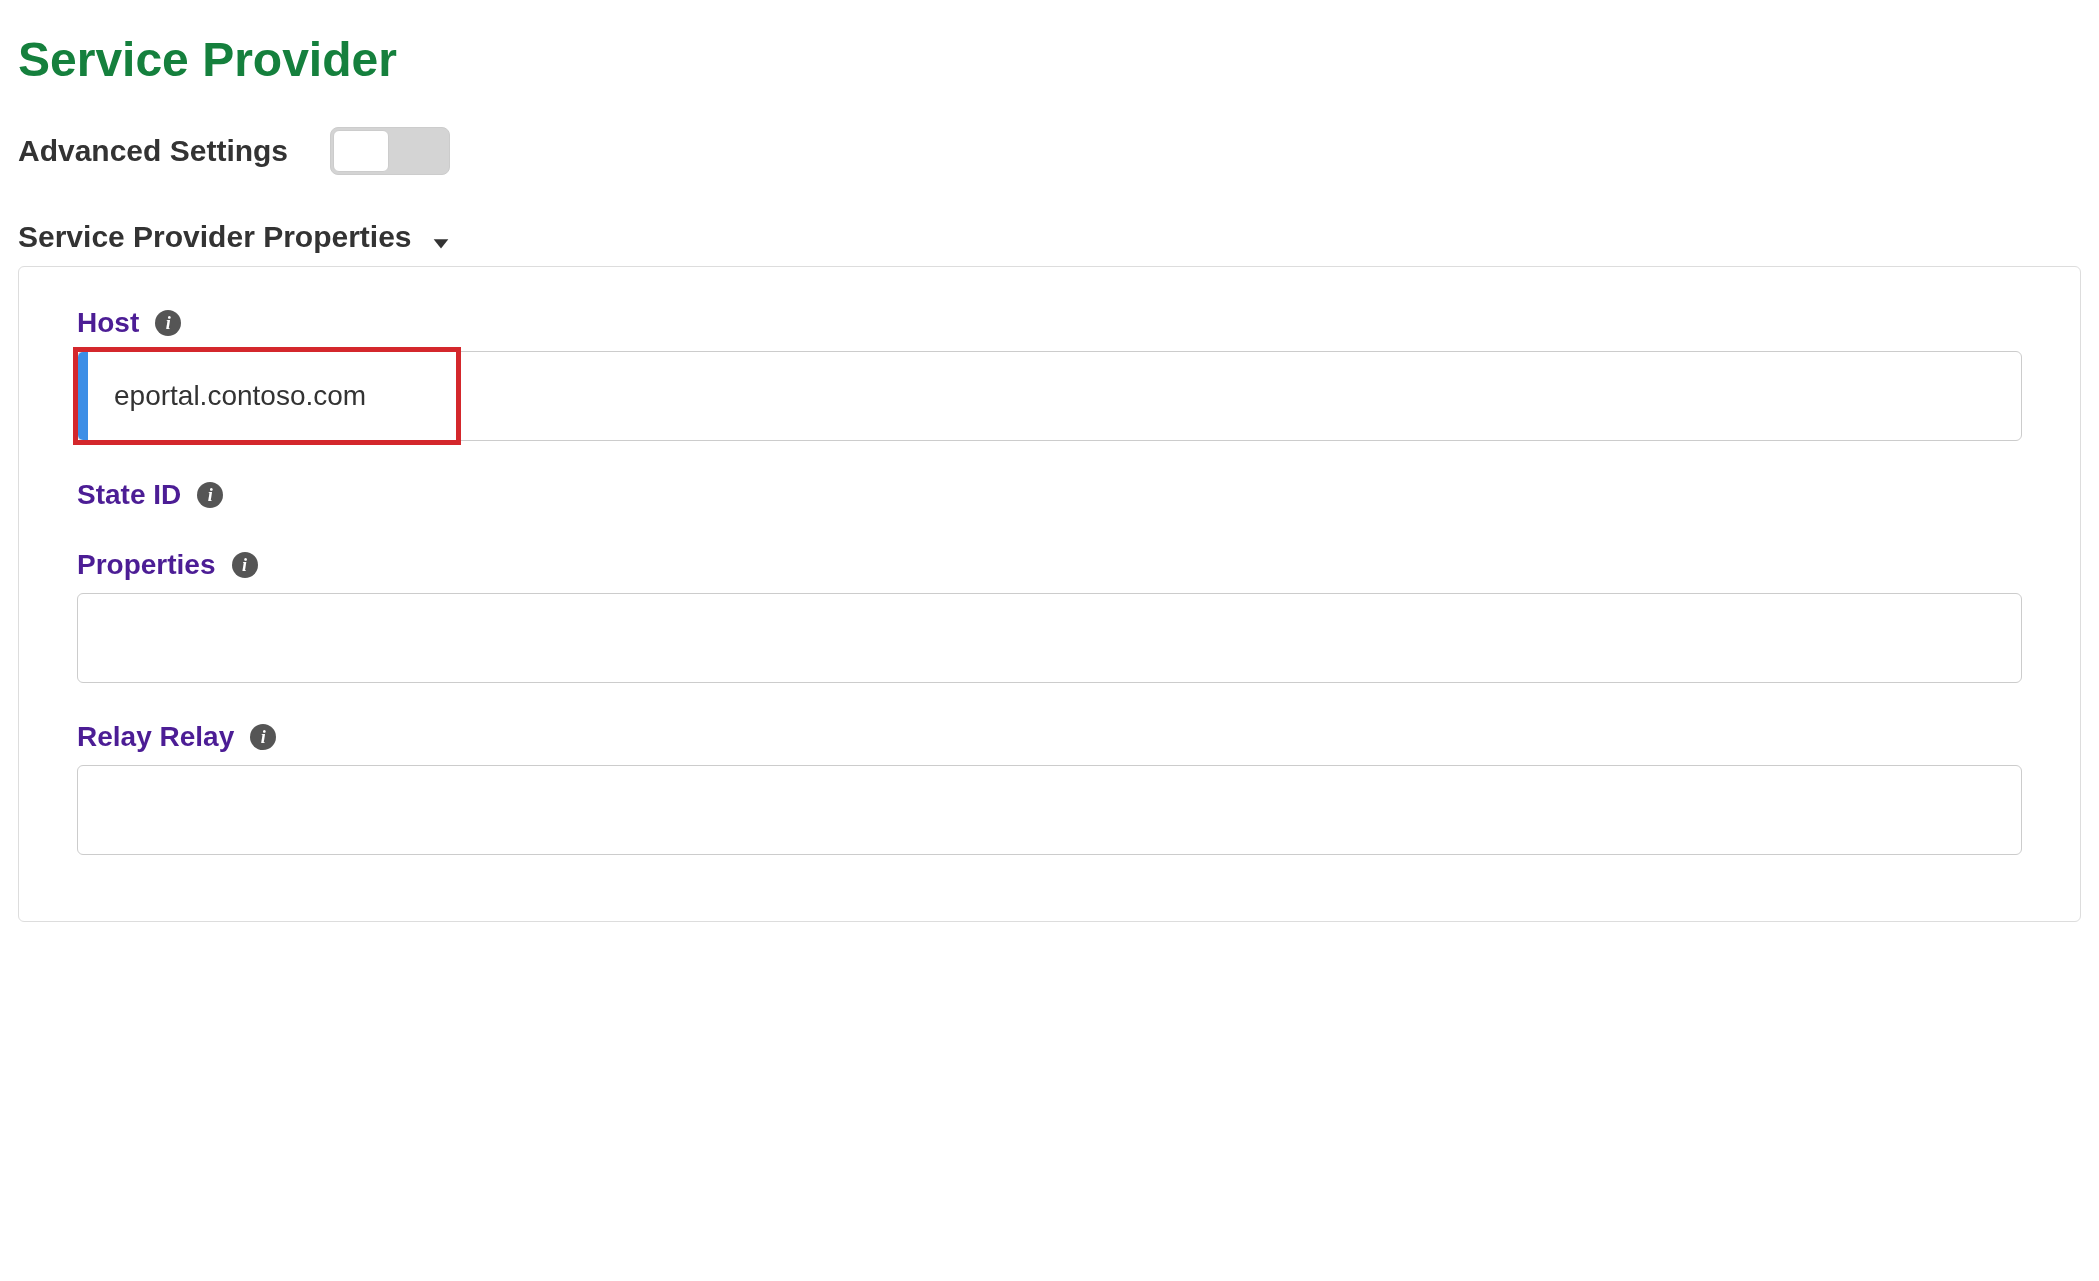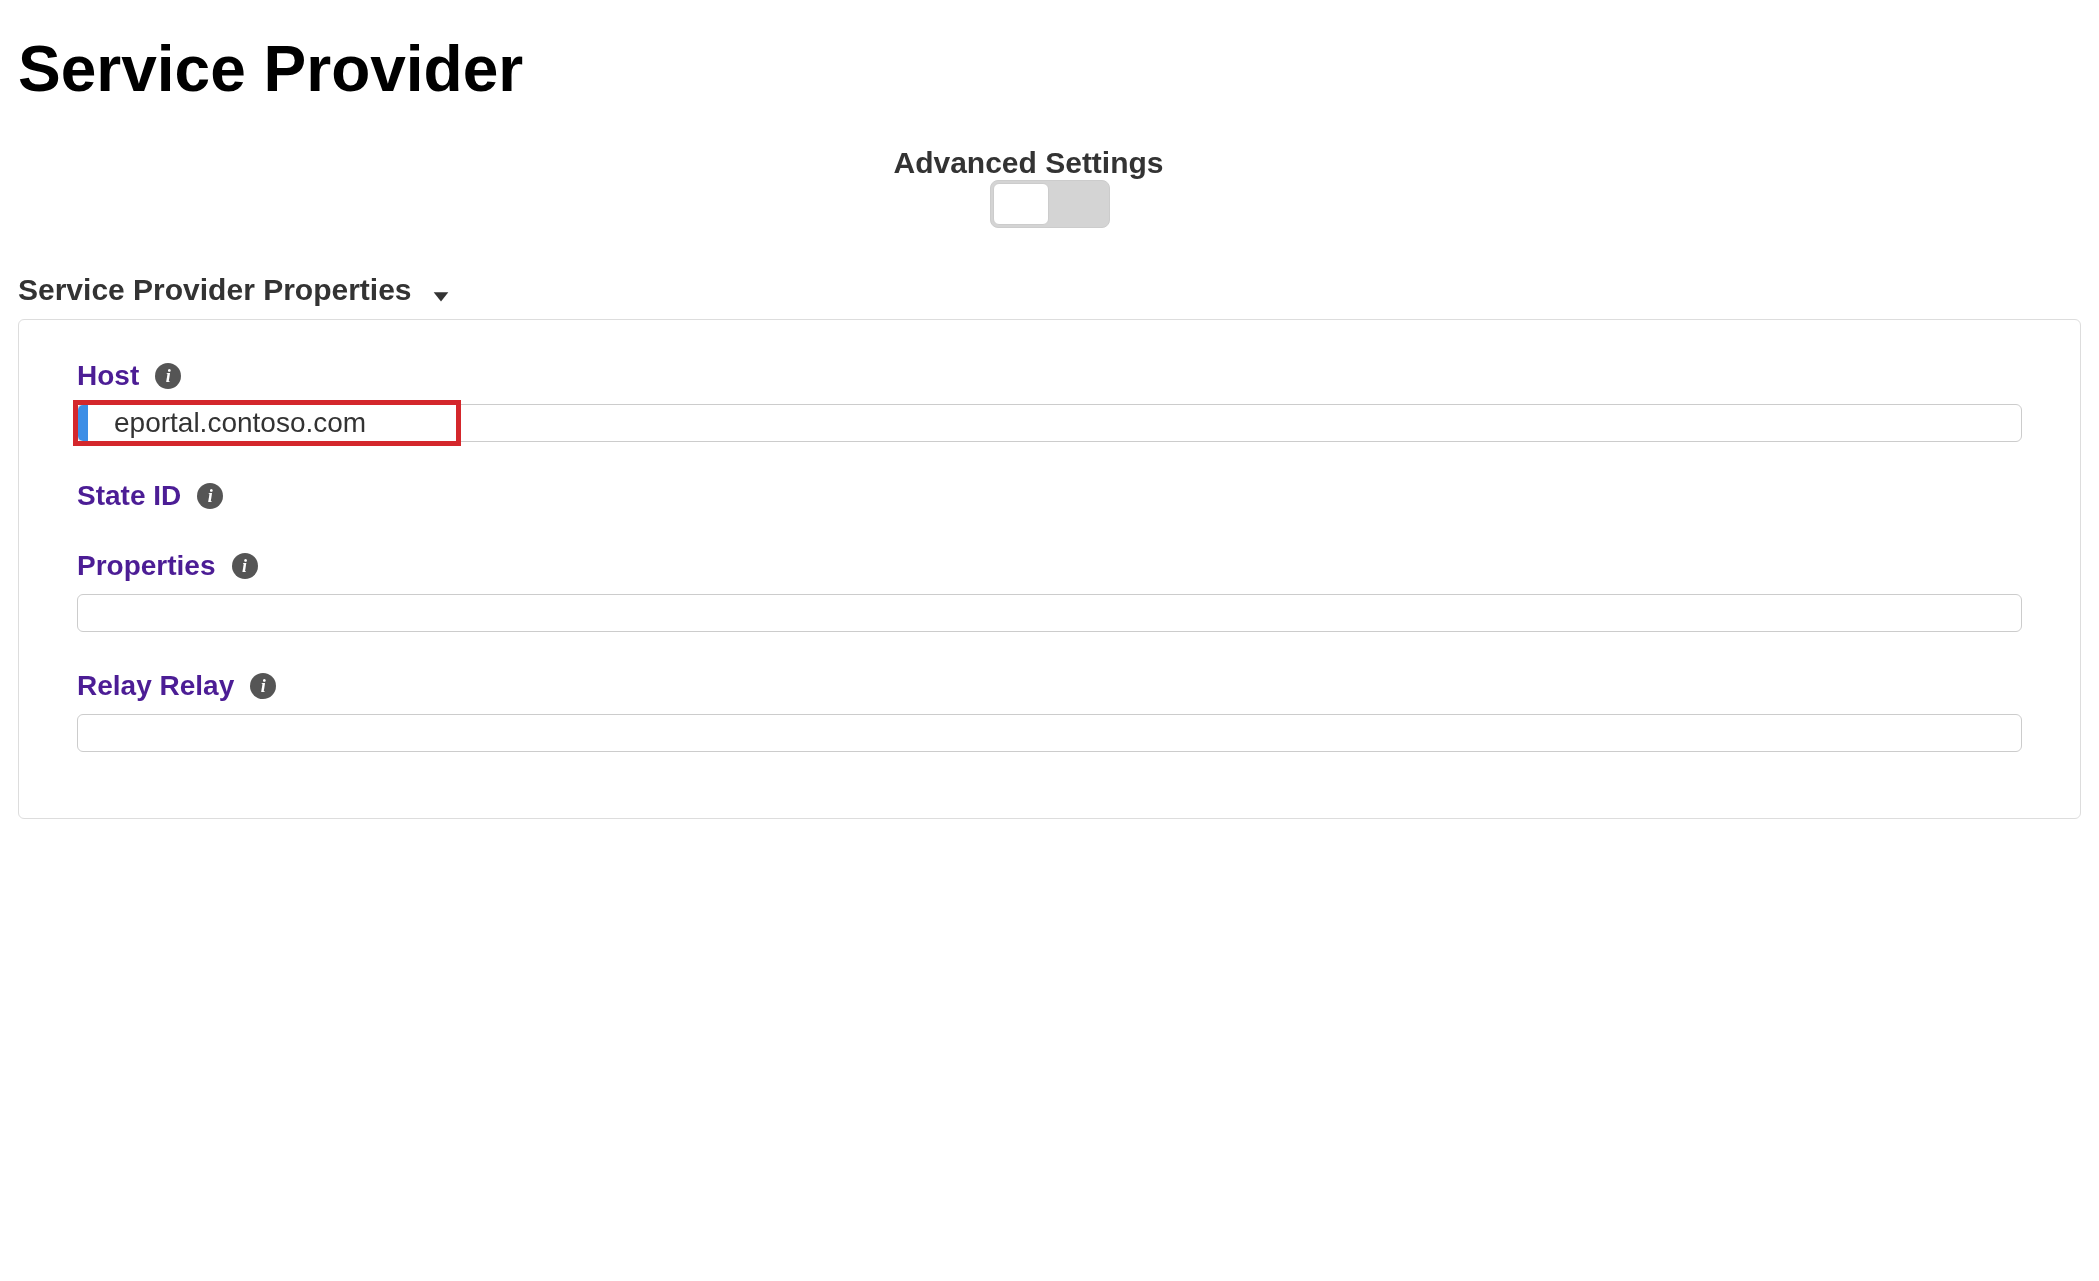--- a/index.html
+++ b/index.html
@@ -7,31 +7,30 @@
       margin: 0;
       padding: 0;
     }
     body {
       font-family: Arial, Helvetica, sans-serif;
       background: #fff;
       padding: 10px 18px;
       color: #333;
     }
     .page-title {
-      font-size: 64px;
-      font-weight: 700;
-      color: #000000;
+      font-size: 48px;
+      font-weight: 700;
+      color: #15803d;
       margin-bottom: 40px;
       margin-top: 22px;
     }
     .toggle-row {
       display: flex;
       align-items: center;
       margin-bottom: 45px;
-      flex-direction: column;
     }
     .toggle-label {
       font-size: 30px;
       font-weight: 700;
       color: #333;
       margin-right: 42px;
     }
     .toggle-switch {
       width: 120px;
       height: 48px;
@@ -100,21 +99,21 @@
       font-family: Georgia, serif;
       font-style: italic;
       font-weight: 700;
       font-size: 18px;
     }
     .field-input-wrapper {
       position: relative;
     }
     .text-input {
       width: 100%;
-      padding: 2px 24px;
+      padding: 28px 24px;
       font-size: 28px;
       border: 1px solid #ccc;
       border-radius: 6px;
       background: #fff;
       color: #333;
       outline: none;
     }
     .text-input.with-blue-bar {
       padding-left: 36px;
     }

